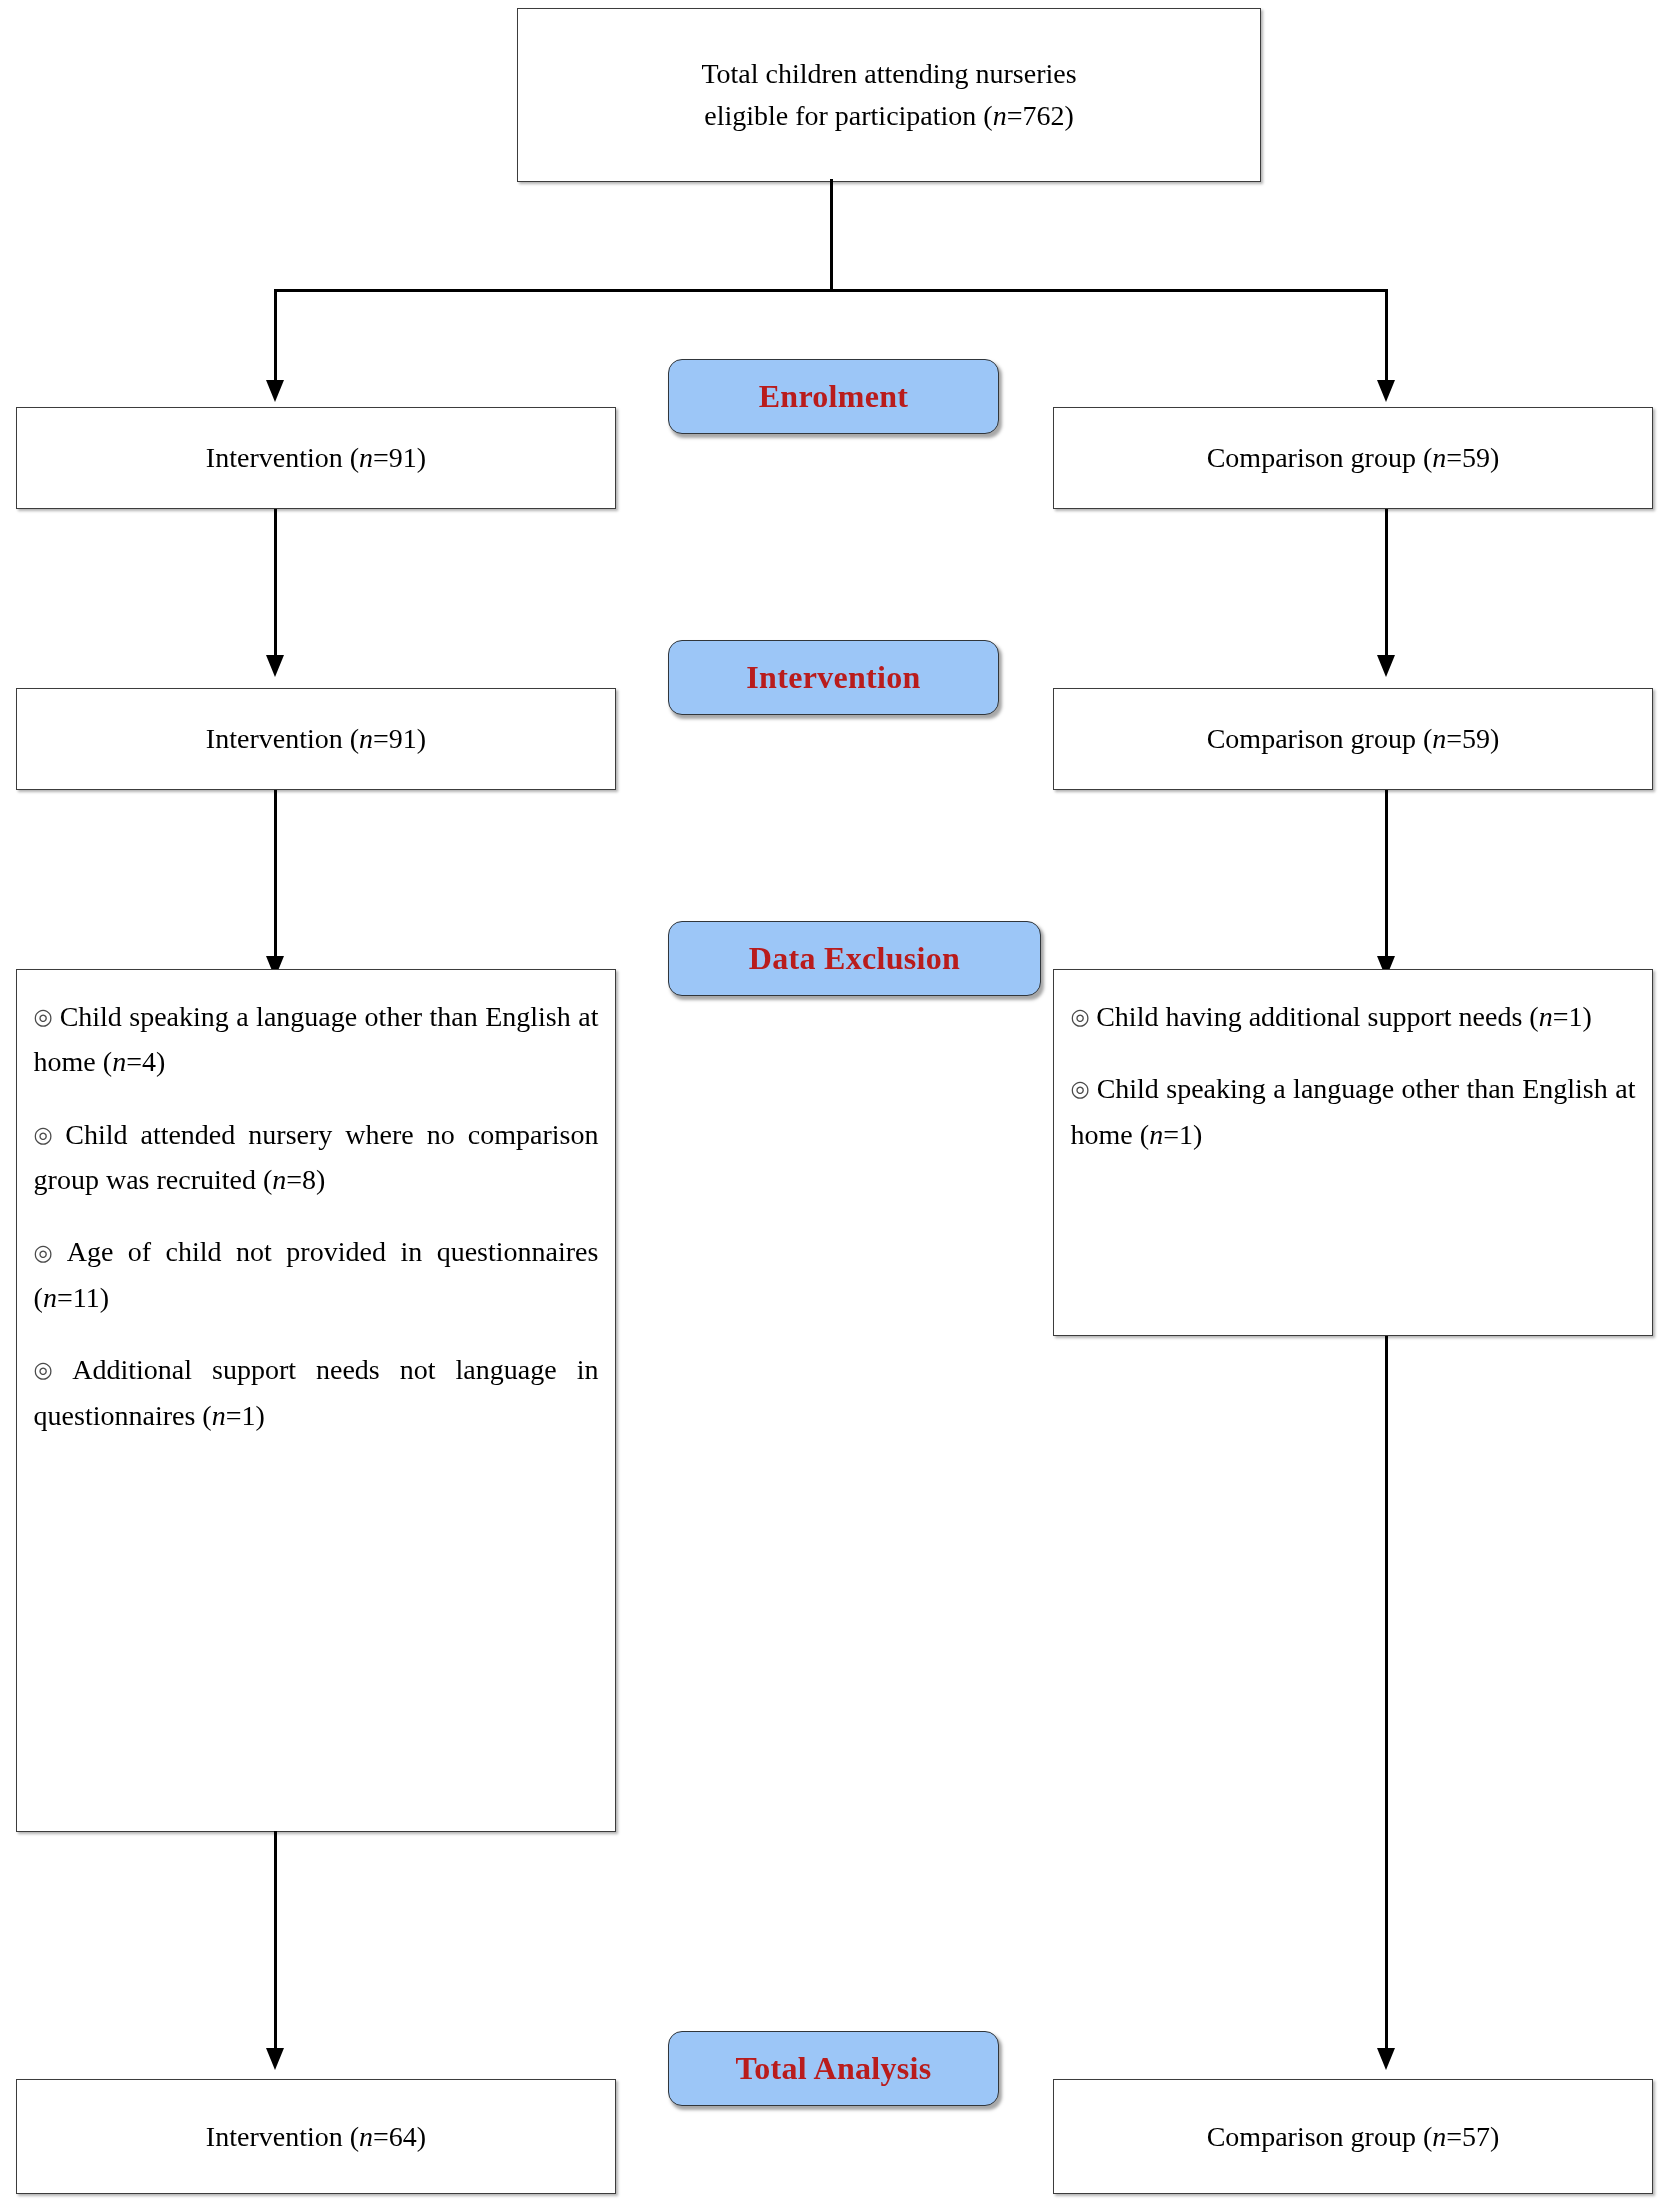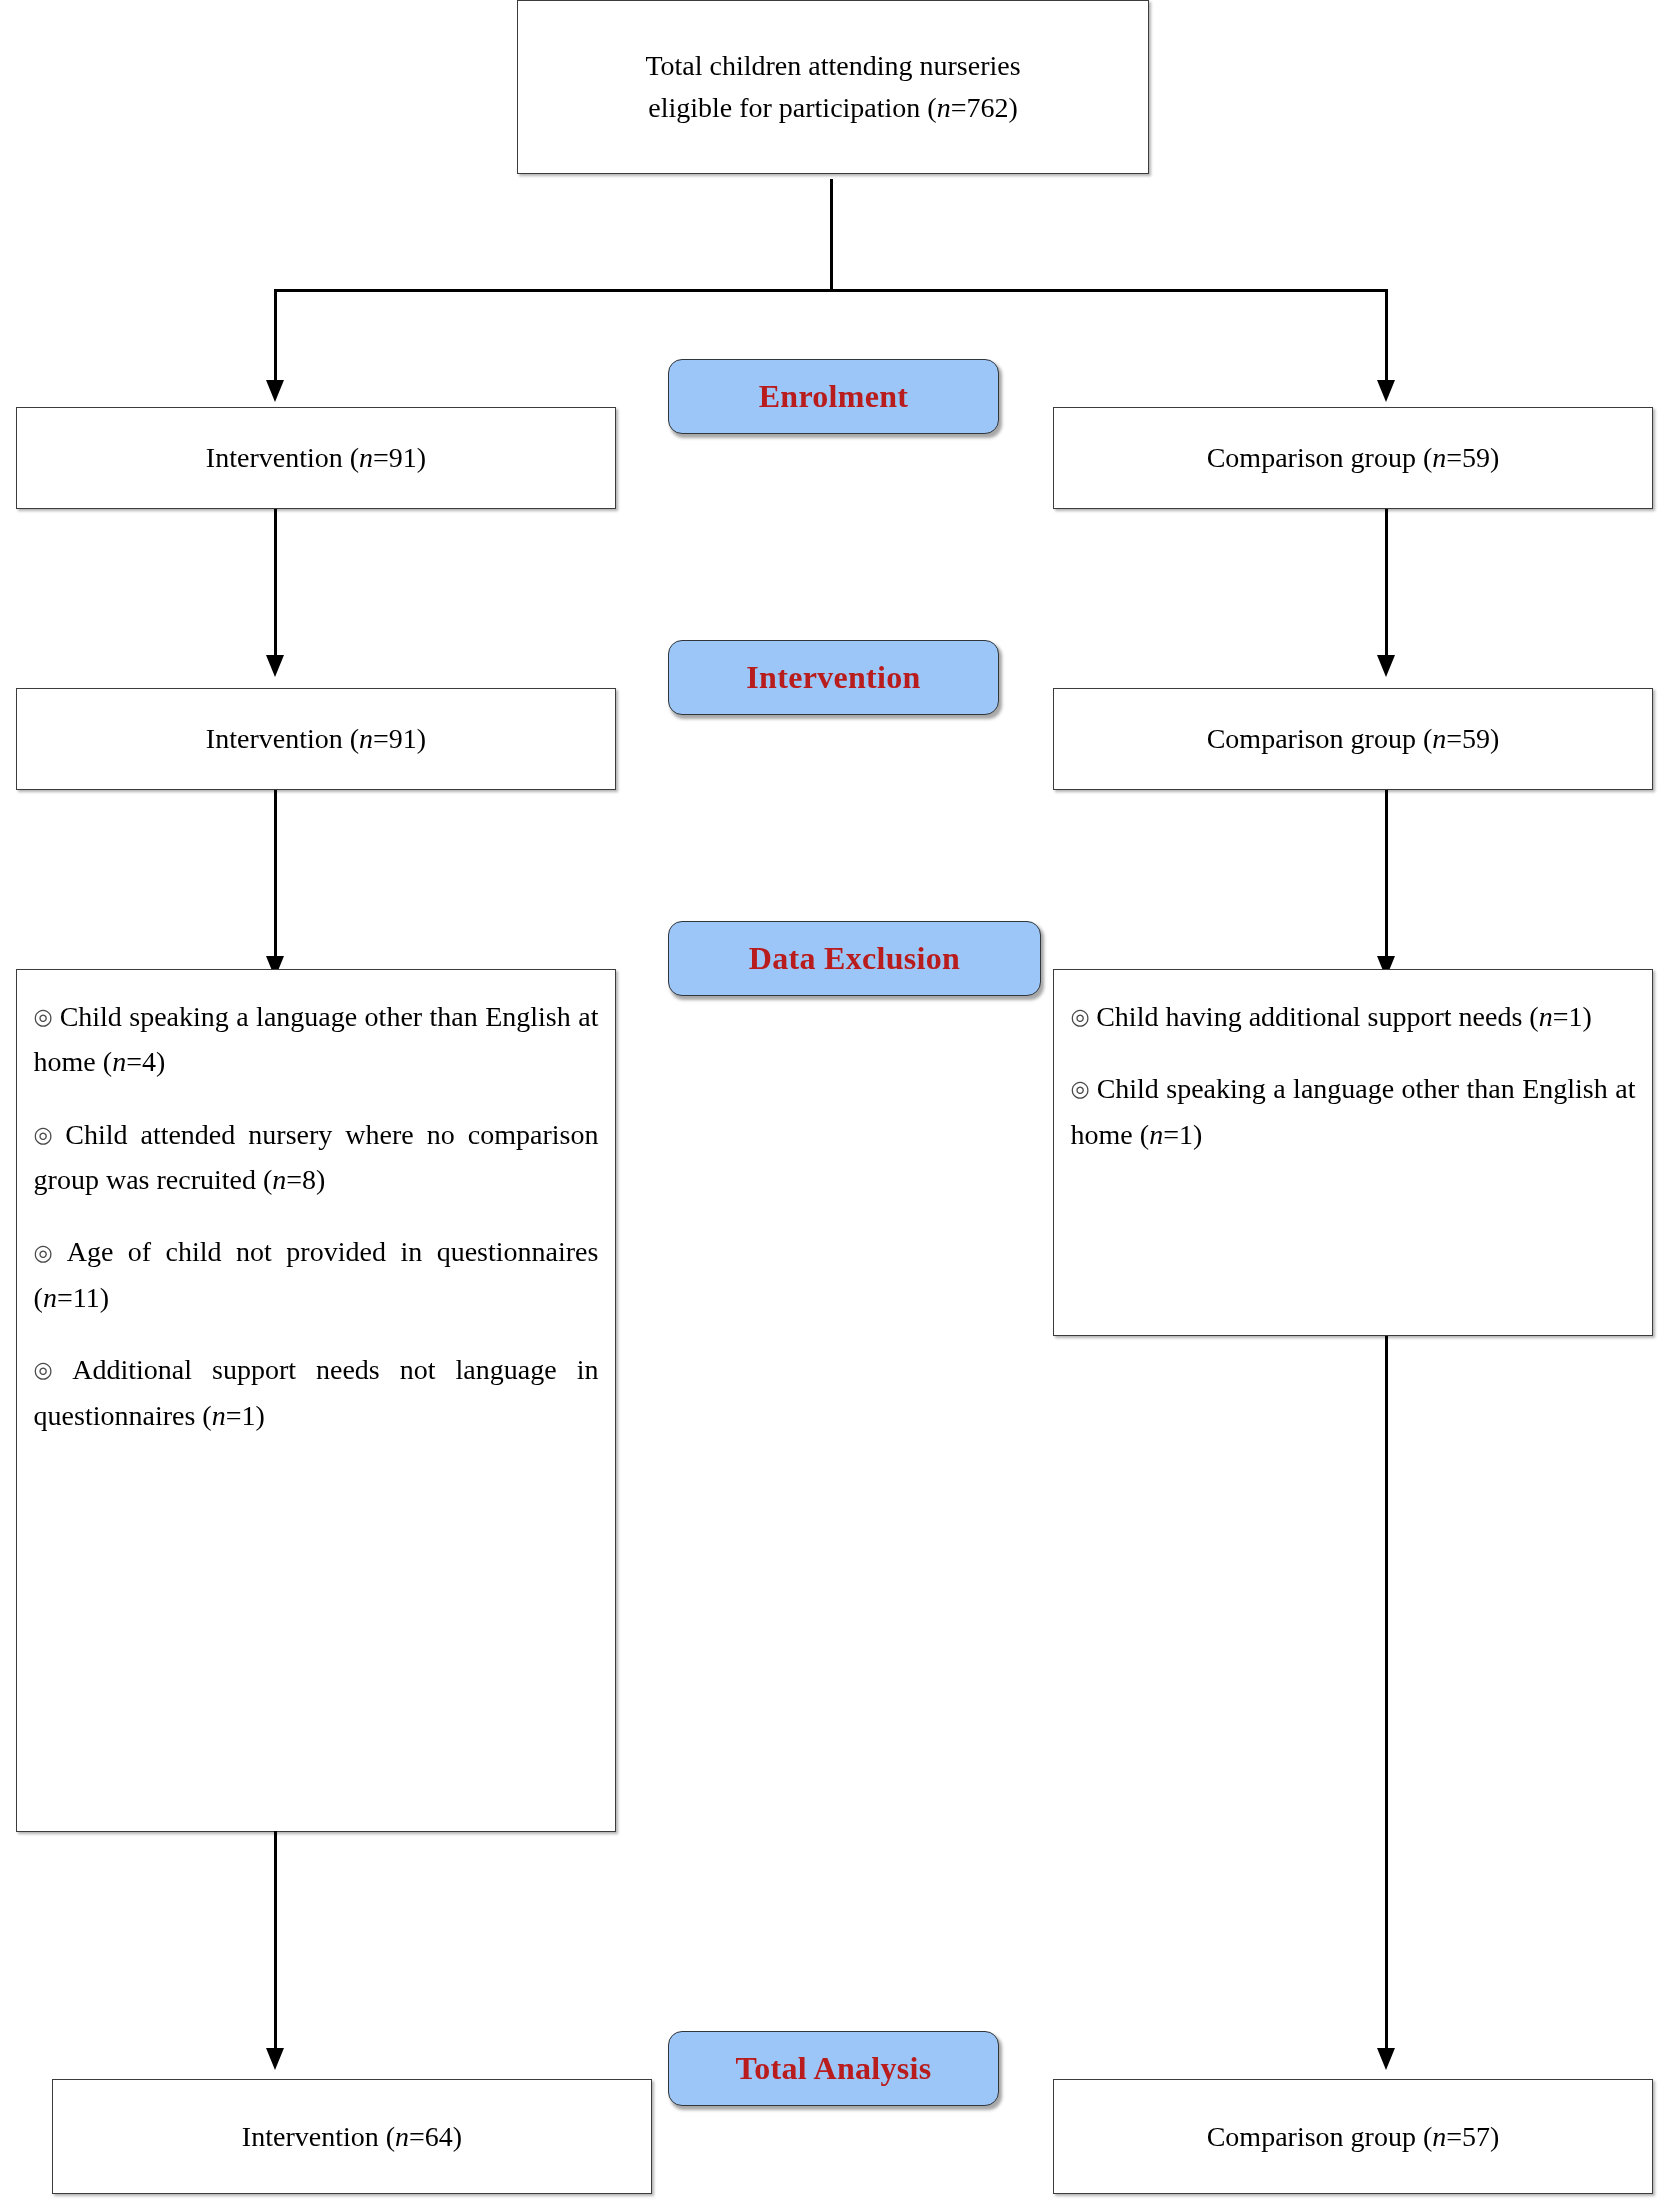--- a/index.html
+++ b/index.html
@@ -88,21 +88,21 @@
     border-left: 9.6px solid transparent;
     border-right: 9.6px solid transparent;
     border-top: 22px solid #000;
   }
 </style>
 </head>
 <body>
 
 <div id="chart">
 
-  <div class="node" style="left:517px; top:0; width:632px; height:174px;">
+  <div class="node" style="left:517px; top:8px; width:744px; height:174px;">
     <div class="node-text">
       <span>Total children attending nurseries</span><br>
       <span>eligible for participation (</span><i>n</i><span>=762)</span>
     </div>
   </div>
 
   <div class="vline" style="left:830px; top:179px; height:112px;"></div>
   <div class="hline" style="left:274px; top:289px; width:1113px;"></div>
 
   <div class="vline" style="left:274px; top:289px; height:94px;"></div>
@@ -181,21 +181,21 @@
 
   <div class="vline" style="left:274px; top:1831px; height:220px;"></div>
   <div class="arrowhead" style="left:266px; top:2048px;"></div>
   <div class="vline" style="left:1385px; top:1336px; height:716px;"></div>
   <div class="arrowhead" style="left:1377px; top:2048px;"></div>
 
   <div class="stage" style="left:668px; top:2031px; width:331px; height:75px;">
     <span class="stage-text">Total Analysis</span>
   </div>
 
-  <div class="node" style="left:16px; top:2079px; width:600px; height:115px;margin-left:36px;">
+  <div class="node" style="left:16px; top:2079px; width:600px; height:115px;">
     <div class="node-text">
       <span>Intervention (</span><i>n</i><span>=64)</span>
     </div>
   </div>
   <div class="node" style="left:1053px; top:2079px; width:600px; height:115px;justify-content:center;">
     <div class="node-text">
       <span>Comparison group (</span><i>n</i><span>=57)</span>
     </div>
   </div>
 

